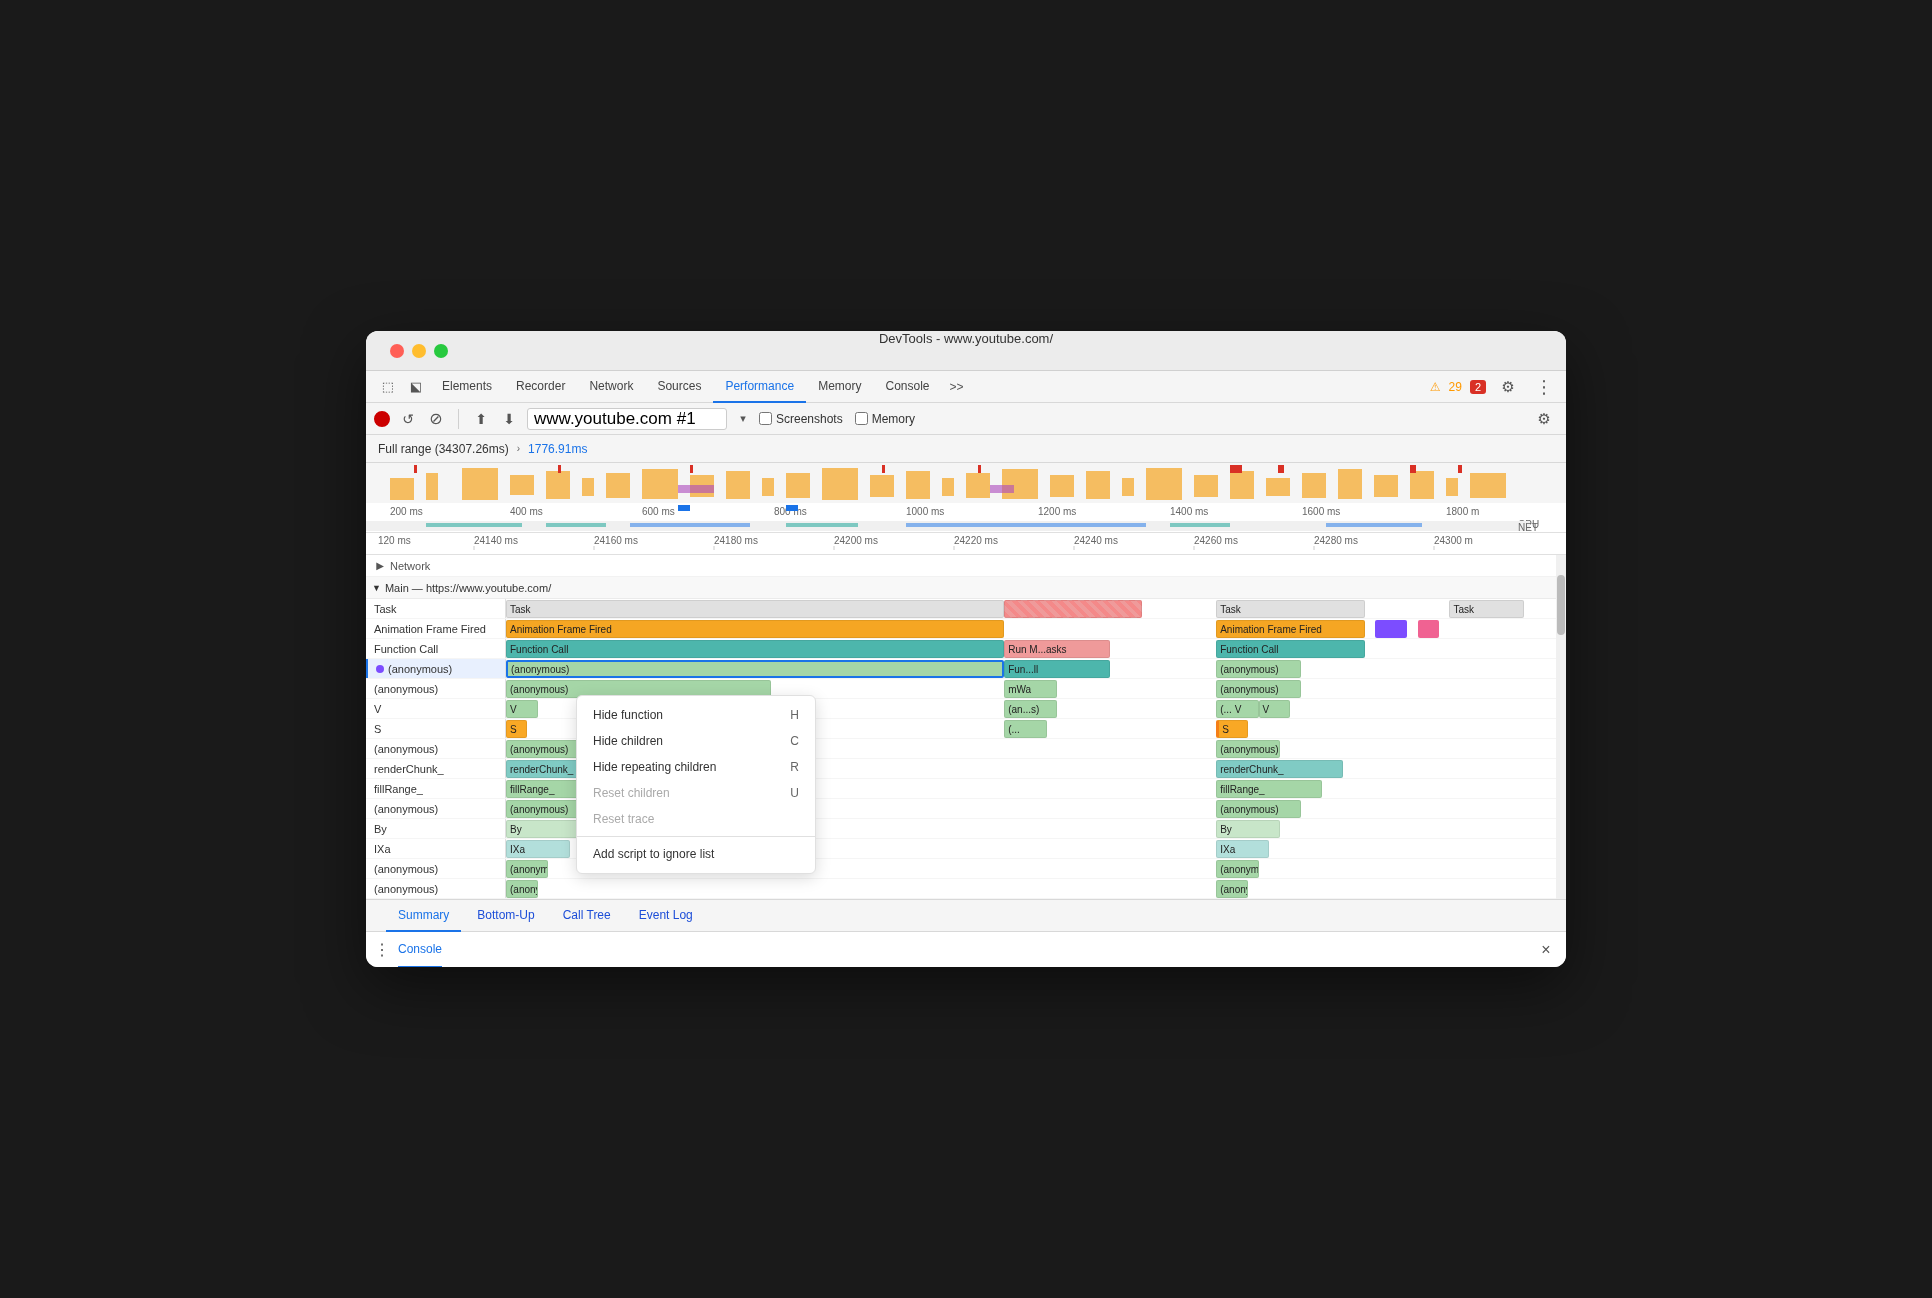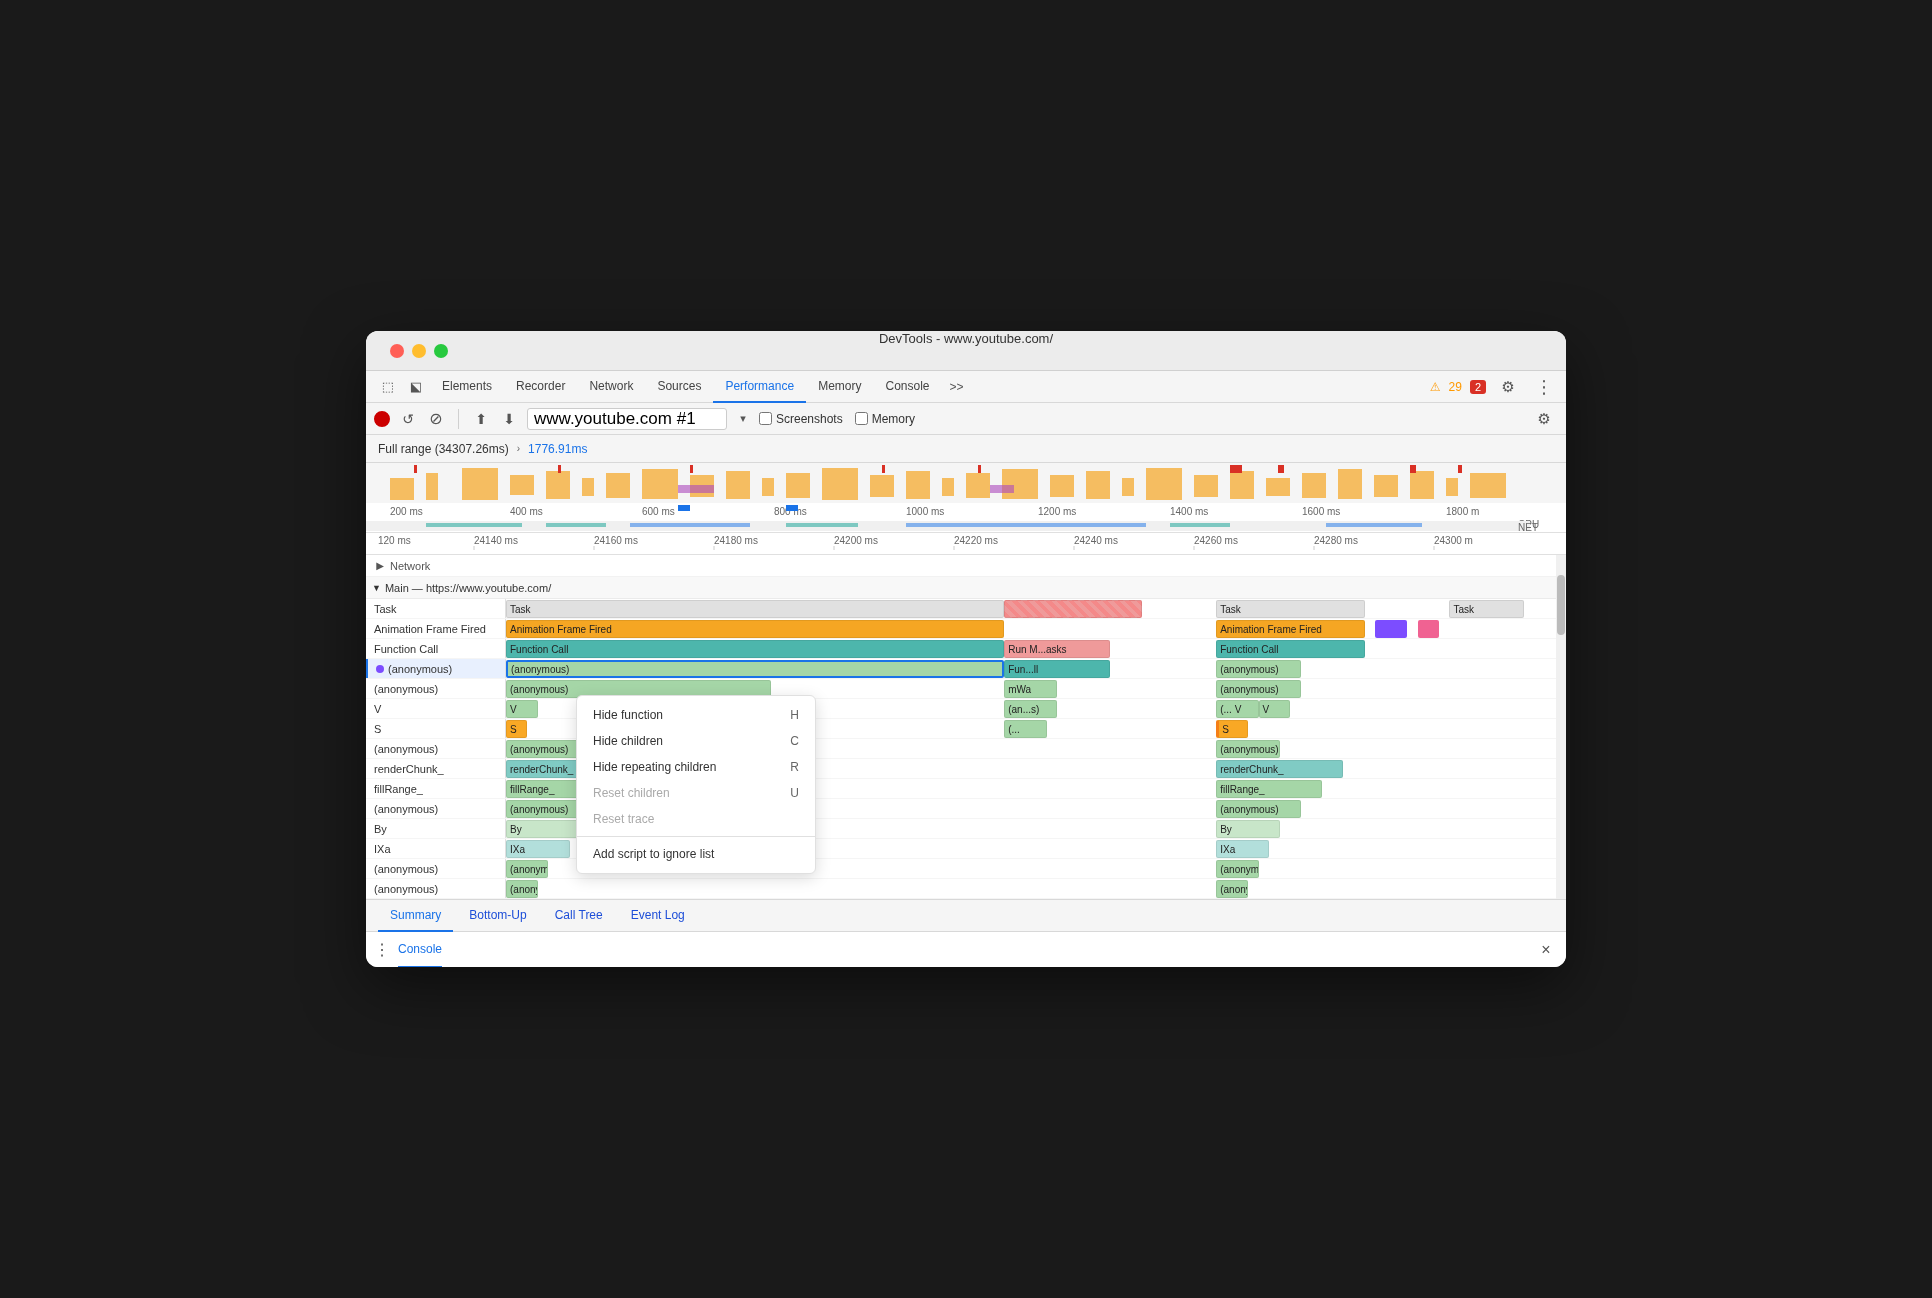--- a/index.html
+++ b/index.html
@@ -248,21 +248,21 @@
       background: #e0e0e0;
       margin: 4px 0;
     }
     
     .bottom-tabs {
       display: flex;
       align-items: center;
       border-top: 1px solid #d8d8d8;
       background: #f5f5f5;
       height: 32px;
-      padding: 0 12px;
+      padding: 0 20px;
       gap: 4px;
     }
     .bottom-tab {
       padding: 0 12px;
       height: 32px;
       display: flex;
       align-items: center;
       font-size: 12px;
       color: #1d4ed8;
       cursor: pointer;

